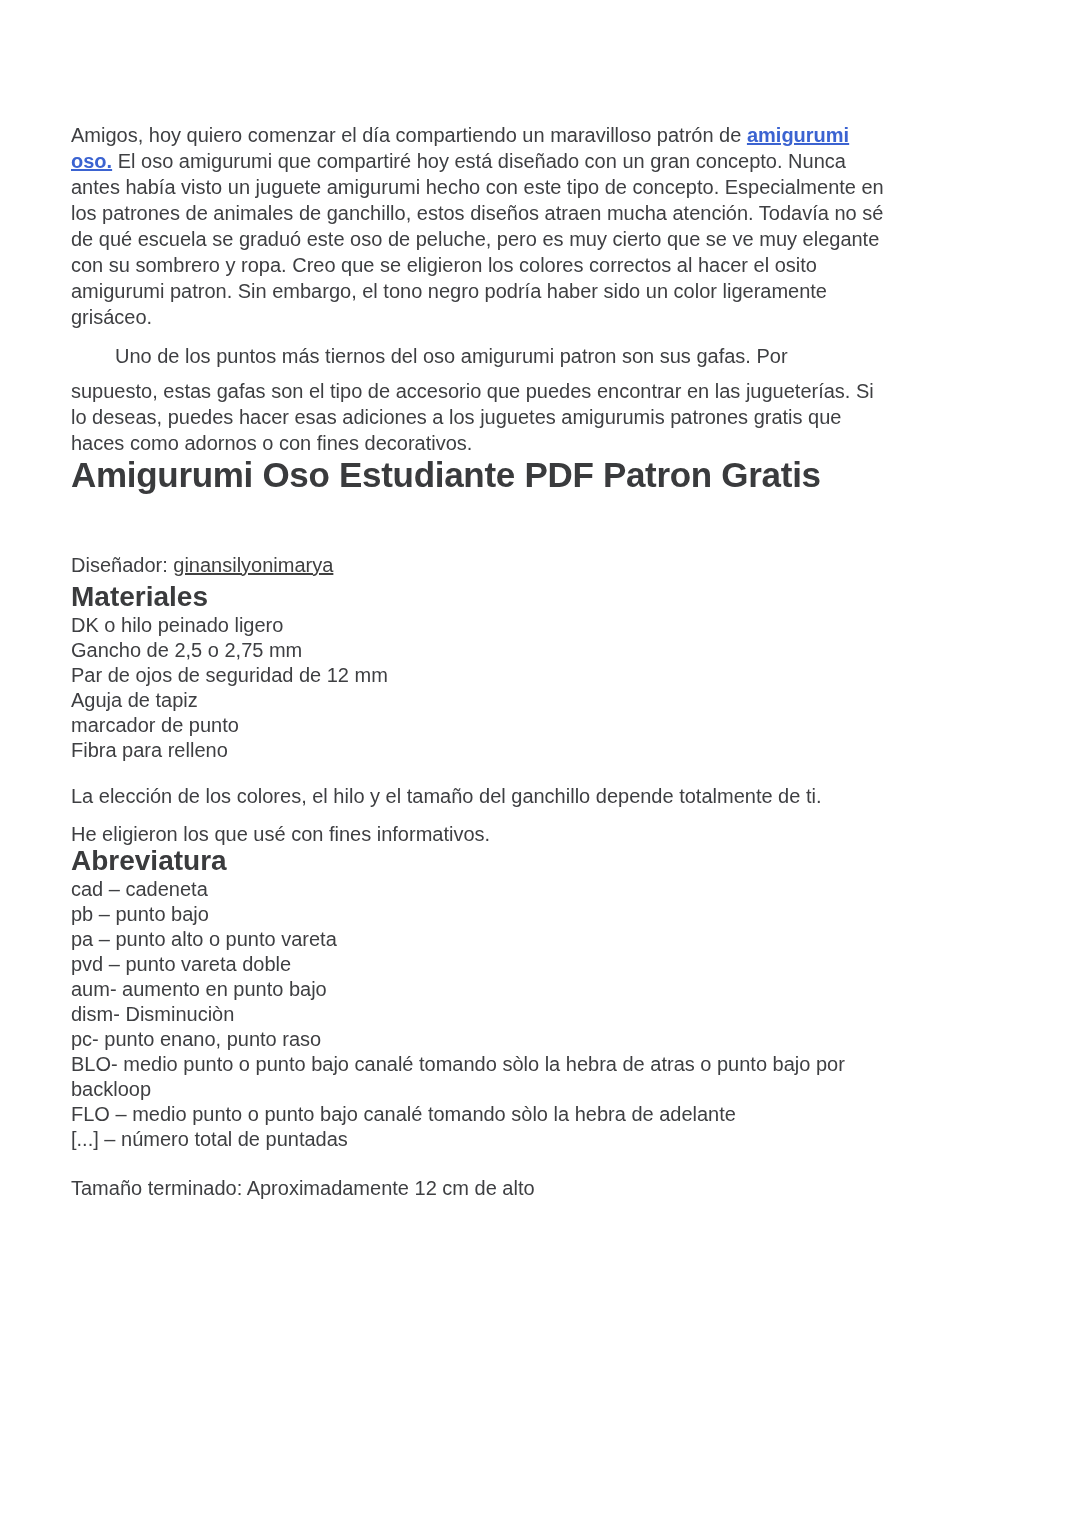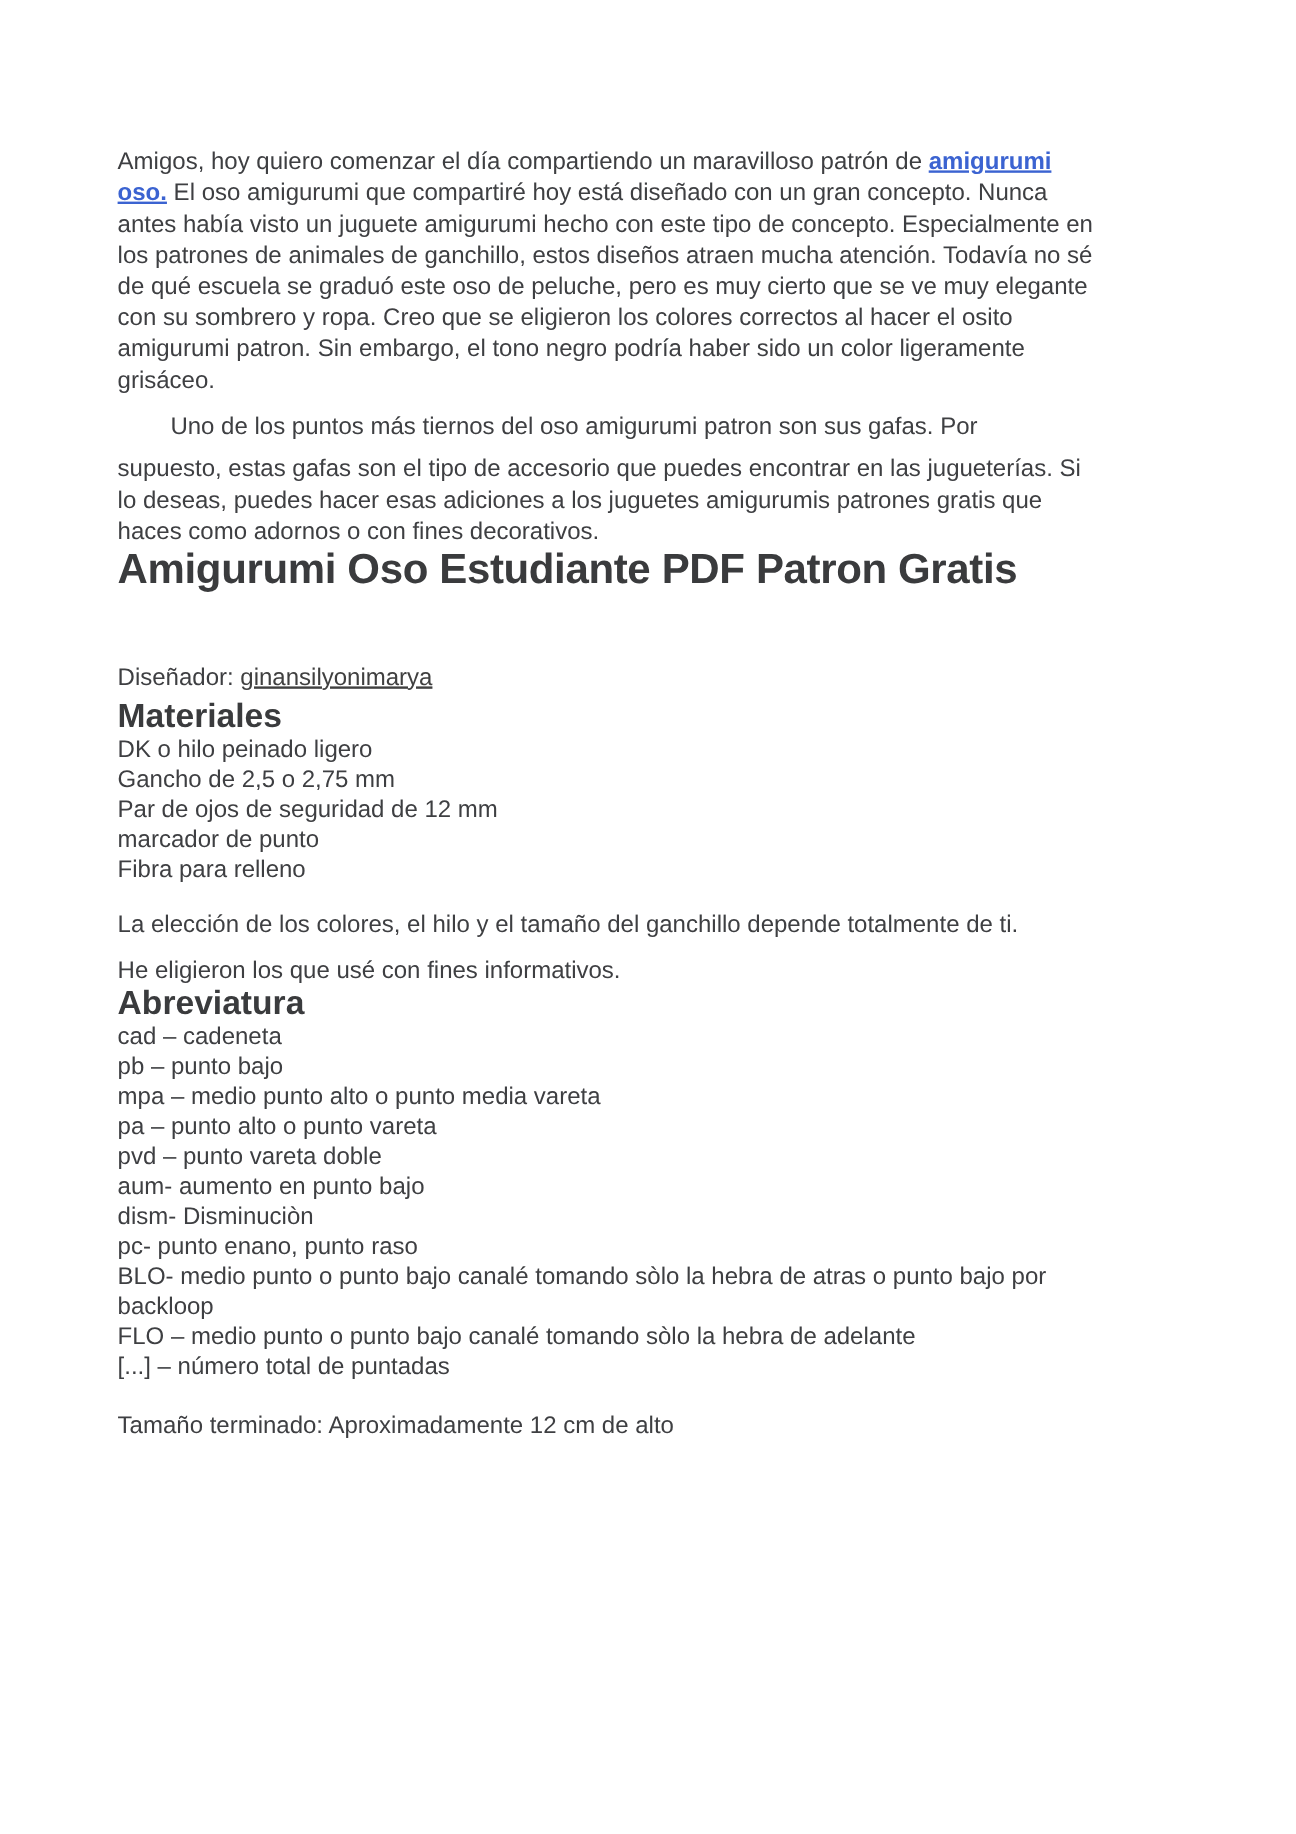--- a/index.html
+++ b/index.html
@@ -1,21 +1,21 @@
 <!DOCTYPE html>
 <html lang="es"><head>
 <meta charset="utf-8">
 <style>
   html, body { margin: 0; padding: 0; background: #ffffff; }
   .page {
     width: 1080px;
     height: 1328px;
     box-sizing: border-box;
     background: #ffffff;
-    padding: 122px 125px 0 98px;
+    padding: 122px 125px 0 71px;
     font-family: "Liberation Sans", sans-serif;
     color: #3e3f42;
     overflow: hidden;
   }
   .content { width: 822px; }
   p, .line {
     font-size: 20px;
     line-height: 26px;
     margin: 0 0 13px 0;
   }
@@ -68,32 +68,32 @@
 
     <h1>Amigurumi Oso Estudiante PDF Patron Gratis</h1>
 
     <p class="designer-line"><span>Diseñador: </span><a class="link-designer">ginansilyonimarya</a></p>
 
     <h2>Materiales</h2>
     <div class="plain-list">
       <div class="line">DK o hilo peinado ligero</div>
       <div class="line">Gancho de 2,5 o 2,75 mm</div>
       <div class="line">Par de ojos de seguridad de 12 mm</div>
+      <div class="line">Aguja de tapiz</div>
       <div class="line">marcador de punto</div>
       <div class="line">Fibra para relleno</div>
     </div>
 
     <p class="notes-gap">La elección de los colores, el hilo y el tamaño del ganchillo depende totalmente de ti.</p>
     <p class="no-gap">He eligieron los que usé con fines informativos.</p>
 
     <h2>Abreviatura</h2>
     <div class="plain-list">
       <div class="line">cad – cadeneta</div>
       <div class="line">pb – punto bajo</div>
-      <div class="line">mpa – medio punto alto o punto media vareta</div>
       <div class="line">pa – punto alto o punto vareta</div>
       <div class="line">pvd – punto vareta doble</div>
       <div class="line">aum- aumento en punto bajo</div>
       <div class="line">dism- Disminuciòn</div>
       <div class="line">pc- punto enano, punto raso</div>
       <div class="line">BLO- medio punto o punto bajo canalé tomando sòlo la hebra de atras o punto bajo por backloop</div>
       <div class="line">FLO – medio punto o punto bajo canalé tomando sòlo la hebra de adelante</div>
       <div class="line">[...] – número total de puntadas</div>
     </div>
 

